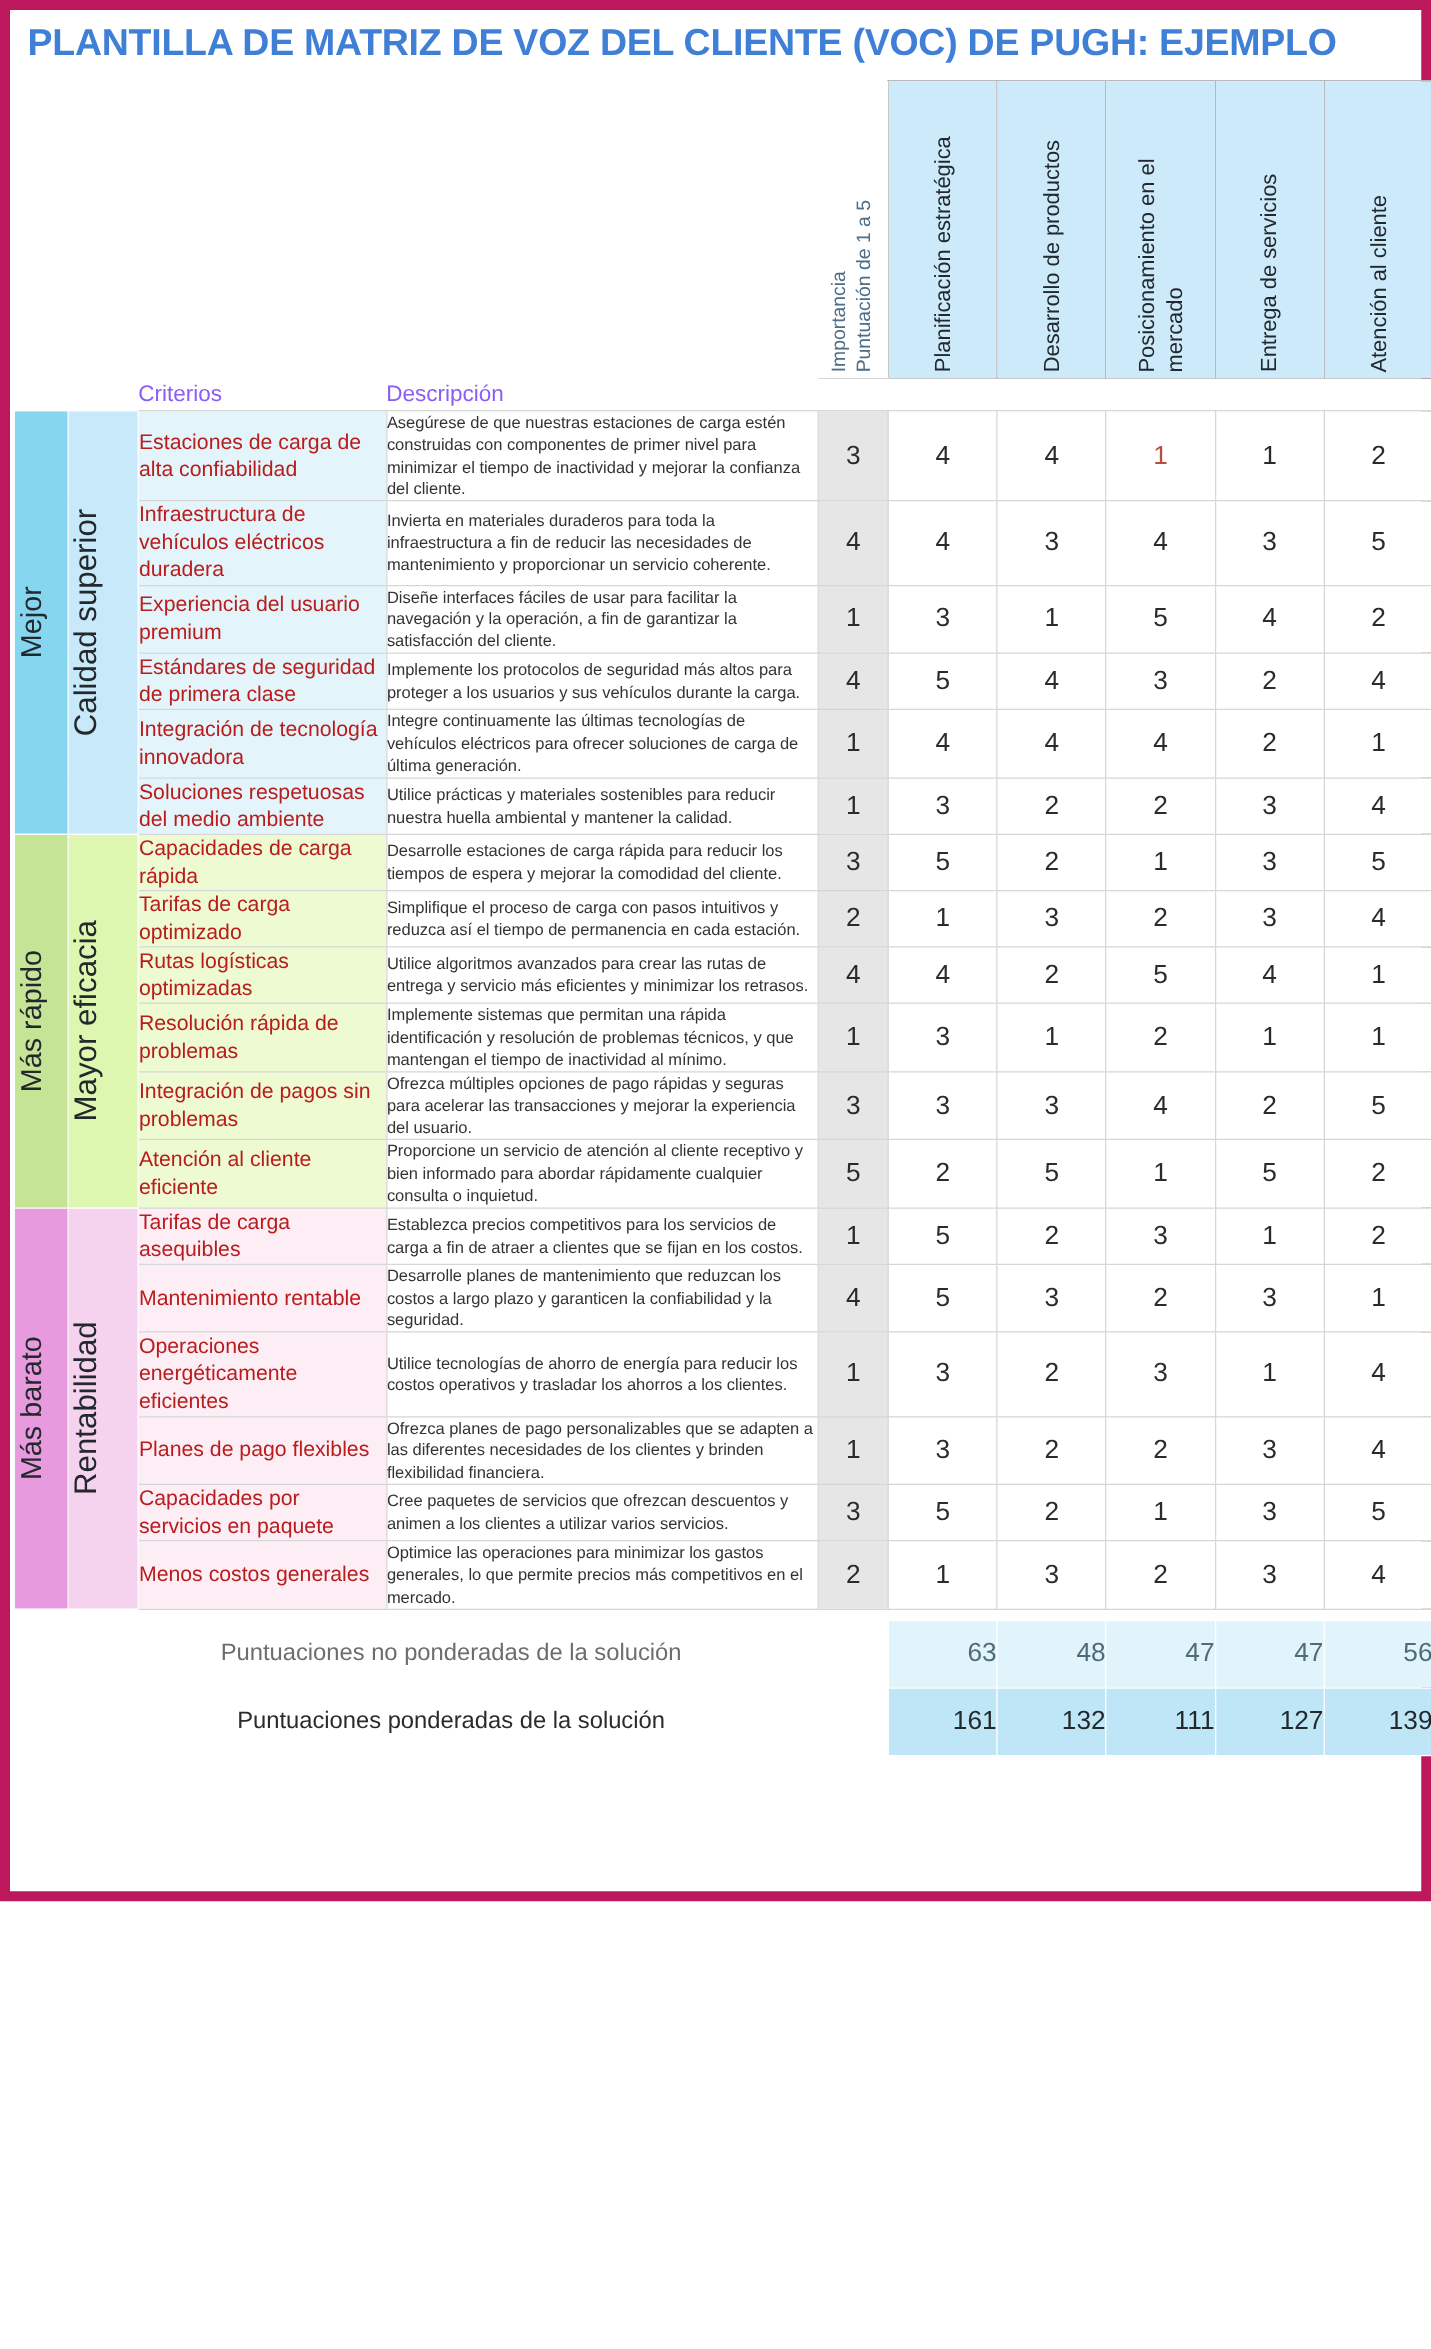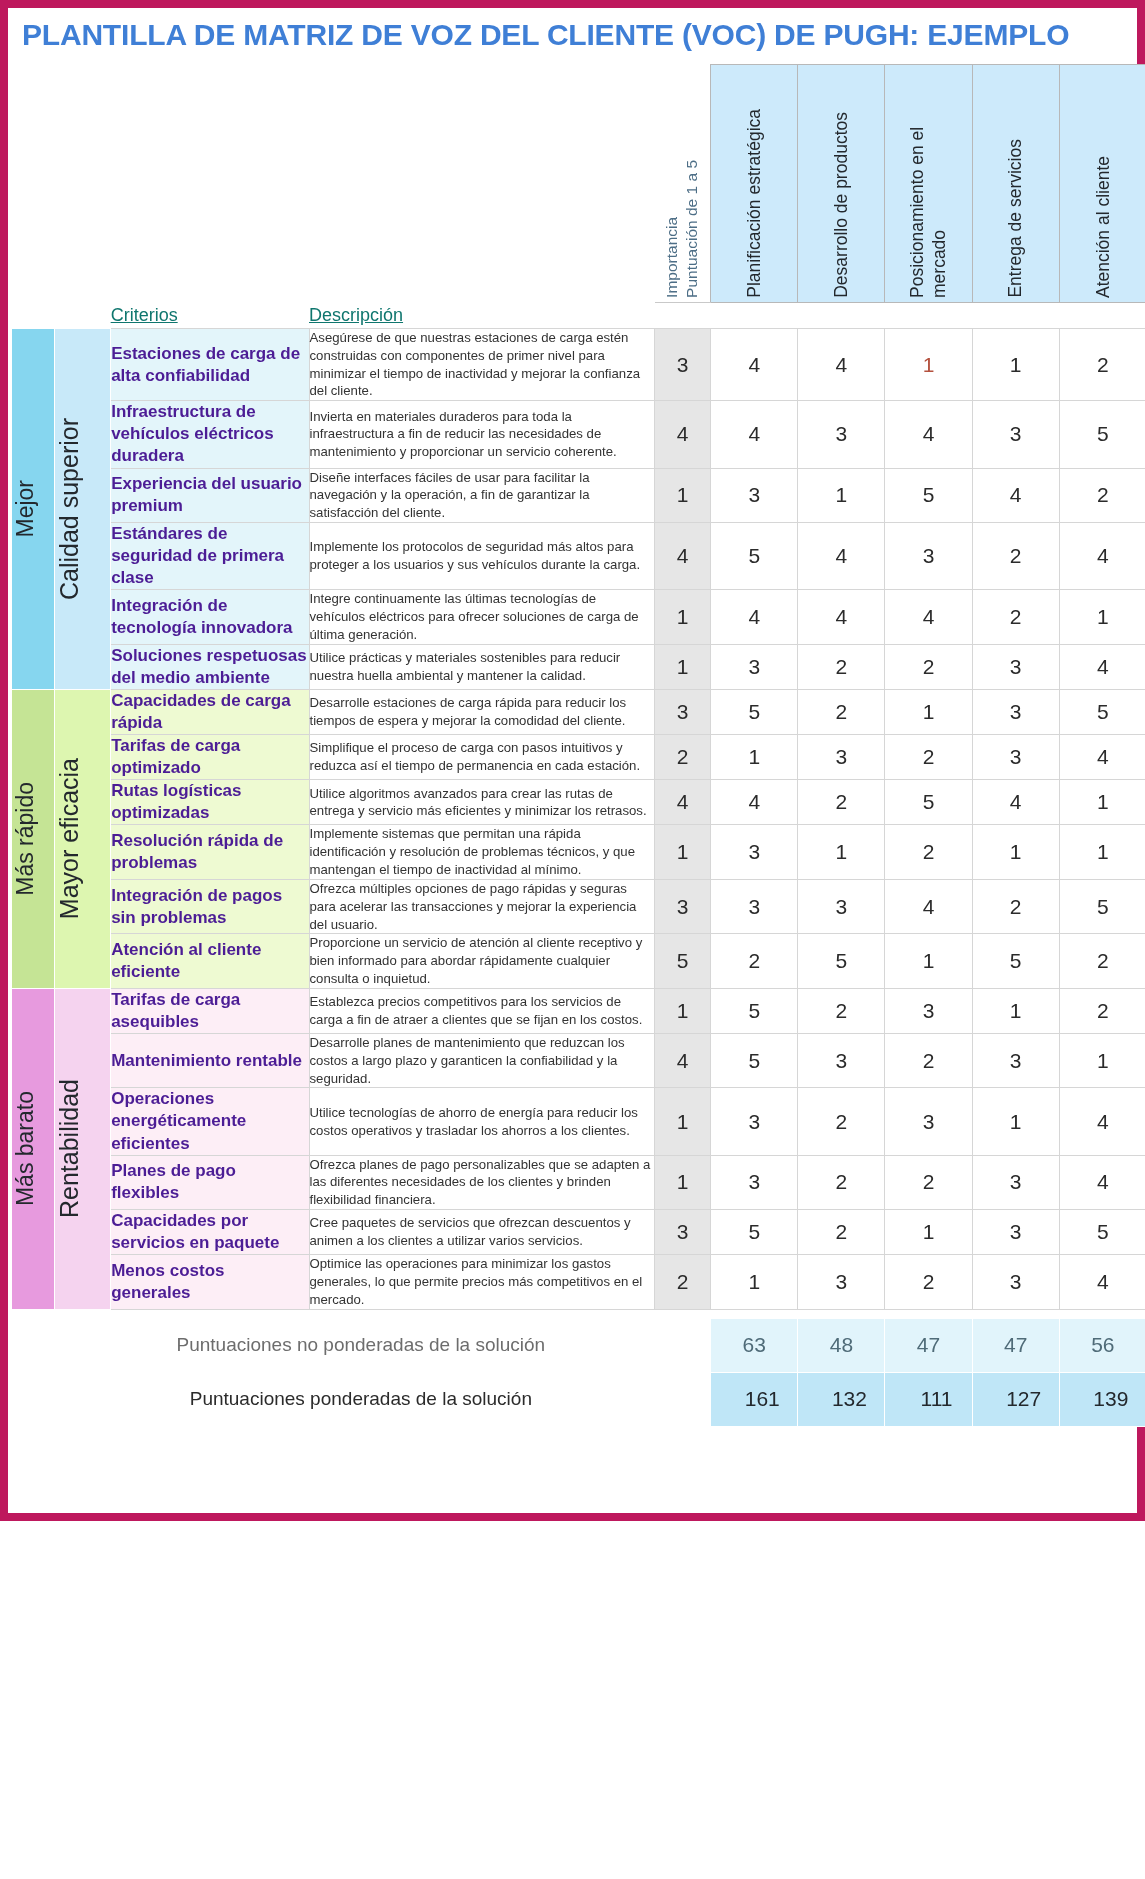--- a/index.html
+++ b/index.html
@@ -84,25 +84,24 @@
   .vtext.imp {
     font-size:15.5px;
     color:#4d6e86;
     line-height:1.3;
   }
 
   
   .subhead-row { height:26px; }
   .subhead {
     font-size:18px;
-    color:#0f766e;
+    color:#8b5cf6;
     padding-left:10px;
     background:#fff;
     border:none;
-    text-decoration:underline;
   }
   .pad-none { border:none; background:#fff; }
 
   
   .axis-cell {
     border:1px solid #ffffff;
     text-align:center;
     vertical-align:middle;
   }
   .axis-inner {
@@ -122,23 +121,22 @@
     transform:rotate(180deg);
     font-size:25px;
     color:#23282d;
     white-space:nowrap;
   }
 
   .crit-cell {
     border:1px solid #d6d6d6;
     font-size:17px;
     line-height:1.3;
-    color:#4c1d95;
+    color:#b91c1c;
     padding:8px 11px;
-    font-weight:bold;
   }
   .desc-cell {
     border:1px solid #d6d6d6;
     font-size:13.2px;
     line-height:1.35;
     color:#333;
     padding:7px 10px;
     background:#fff;
   }
   .imp-cell {
@@ -175,21 +173,21 @@
   .tot-label {
     text-align:center;
     padding-right:14px;
     font-size:19px;
     border:none;
     background:#fff;
   }
   .tot-label.unweighted { color:#6d6d6d; }
   .tot-label.weighted   { color:#2b2b2b; }
   .tot-val {
-    text-align:center;
+    text-align:right;
     font-size:21px;
     border:1px solid #ffffff;
   }
   .tot-val.unweighted { background:#e1f4fb; color:#4f6b78; }
   .tot-val.weighted   { background:#bfe6f7; color:#23282d;padding-left:16px; }
   .spacer-row { height:9px; }
   .spacer-row td { border:none; background:#fff; }
 </style>
 </head>
 <body>

